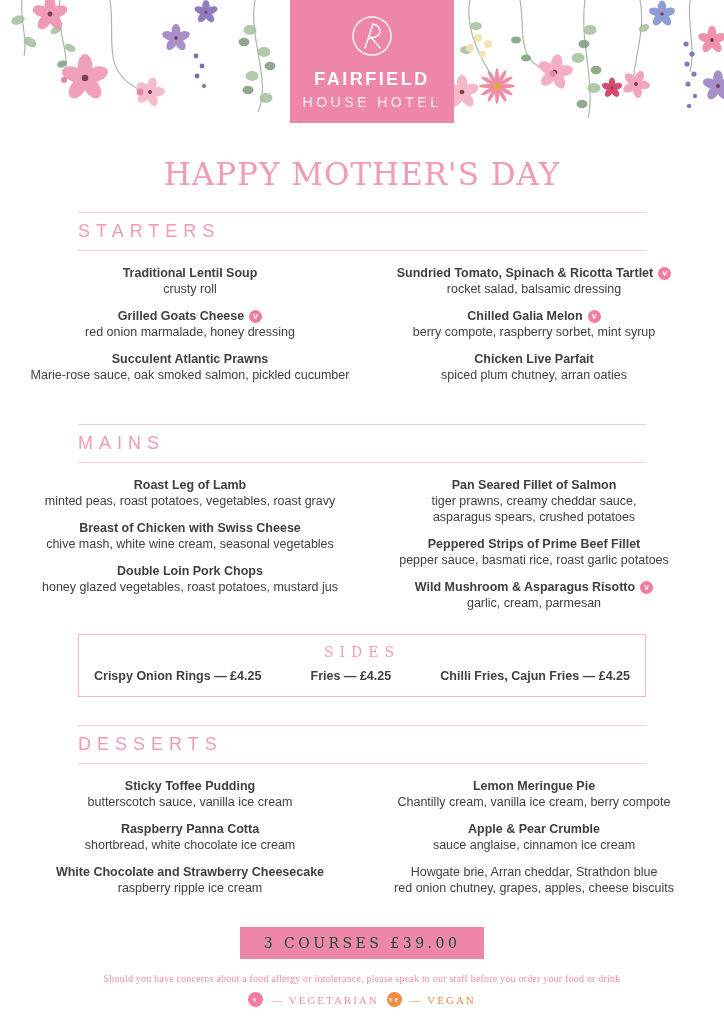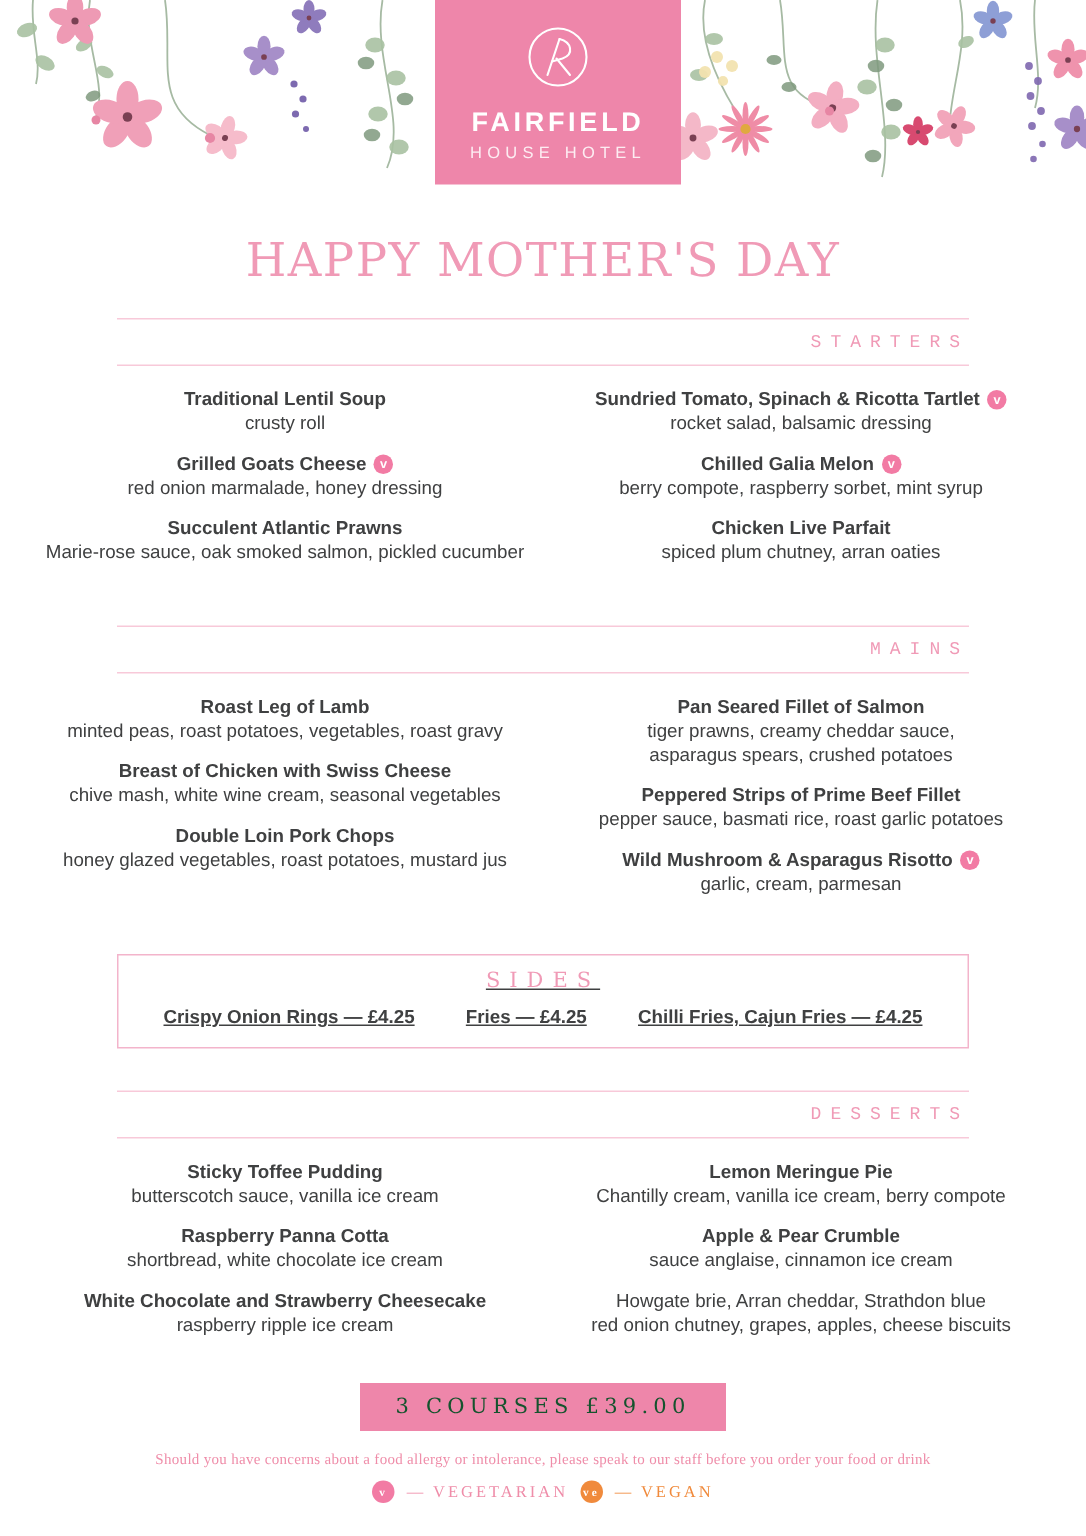--- a/index.html
+++ b/index.html
@@ -8,37 +8,37 @@
   :root{
     --brand-pink:#ee86aa; --heading-pink:#f09ab6; --rule-pink:#f8c9d9;
     --text-dark:#3f4041; --badge-vegetarian:#f27ba4; --badge-vegan:#f08a3c;
     --footer-pink:#ef8da9;
   }
   .floral{position:absolute;top:0;left:0;width:724px;height:150px;}
   .logo-box{position:absolute;top:0;left:290px;width:164px;height:123px;
     background:var(--brand-pink);display:flex;flex-direction:column;align-items:center;
     justify-content:center;gap:4px;z-index:5;}
   .logo-name{color:#fff;font-weight:bold;font-size:18px;letter-spacing:2.5px;margin-top:6px;}
-  .logo-sub{color:rgba(255,255,255,.85);font-size:11px;letter-spacing:3.5px;}
+  .logo-sub{color:rgba(255,255,255,.85);font-size:14px;letter-spacing:3.5px;}
   .page-title{margin-top:152px;text-align:center;font-family:"DejaVu Serif",serif;
     font-size:31px;letter-spacing:1px;color:var(--heading-pink);line-height:44px;}
   .content{width:568px;margin:0 auto;}
   .rule-heading{border-top:1px solid var(--rule-pink);border-bottom:1px solid var(--rule-pink);
-    text-align:right;padding:8px 0;font-family:Liberation Mono, monospace;font-size:12px;
+    text-align:left;padding:8px 0;font-family:Liberation Sans, sans-serif;font-size:18px;
     letter-spacing:6px;color:var(--heading-pink);}
   .mt16{margin-top:16px}.mt28{margin-top:28px}.mt30{margin-top:30px}
   .items-grid{width:684px;margin:14px auto 0;display:grid;grid-template-columns:1fr 1fr;column-gap:4px;}
   .col{display:flex;flex-direction:column;}
   .item{text-align:center;margin-bottom:11px;}
   .item-name{font-weight:bold;font-size:12.5px;line-height:16px;}
   .item-desc{font-size:12.5px;line-height:16px;white-space:pre-line;}
   .badge{display:inline-flex;width:13px;height:13px;border-radius:50%;
     background:var(--badge-vegetarian);color:#fff;font-size:8.5px;font-weight:bold;
     align-items:center;justify-content:center;margin-left:5px;vertical-align:1px;}
-  .sides-box{border:1px solid #f3b4cb;margin-top:28px;padding:9px 30px 13px;text-decoration:underline;}
+  .sides-box{border:1px solid #f3b4cb;margin-top:12px;padding:9px 15px 13px;}
   .sides-heading{text-align:center;font-family:"DejaVu Serif",serif;font-size:14px;
     letter-spacing:6px;color:var(--heading-pink);}
   .sides-row{display:flex;justify-content:space-between;margin-top:9px;
     font-weight:bold;font-size:12.5px;}
   .price-banner{display:block;width:fit-content;margin:20px auto 0;background:var(--brand-pink);
     color:#14532d;font-family:"DejaVu Serif",serif;font-size:14px;letter-spacing:3.5px;
     padding:8px 24px;}
   .allergy{margin-top:14px;text-align:center;font-family:"Liberation Serif",serif;
     font-size:10px;color:var(--footer-pink);letter-spacing:.2px;}
   .legend{margin-top:8px;display:flex;justify-content:center;align-items:center;gap:8px;

